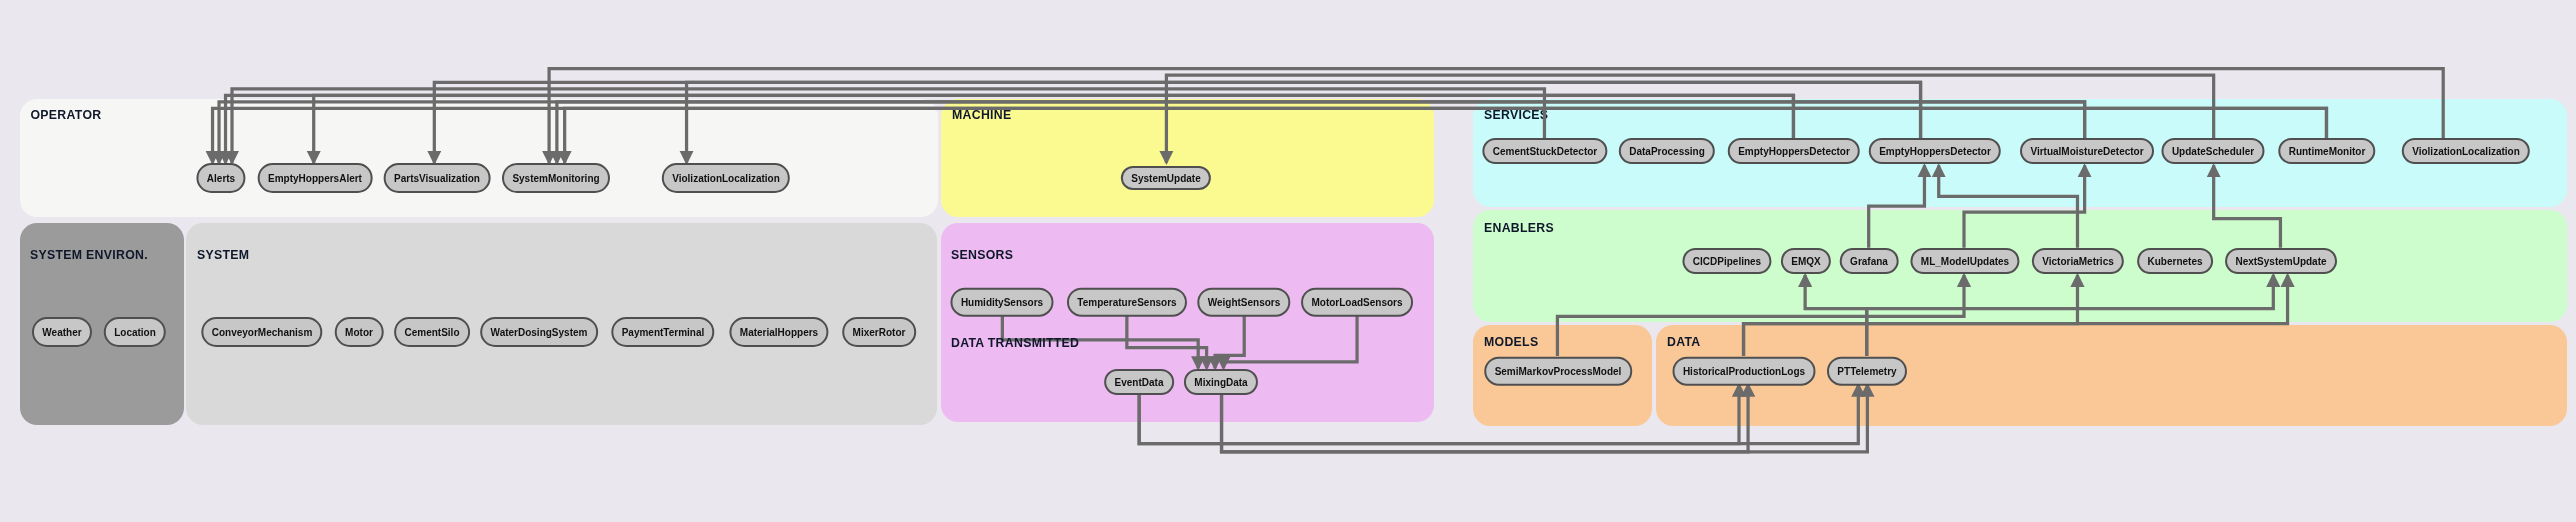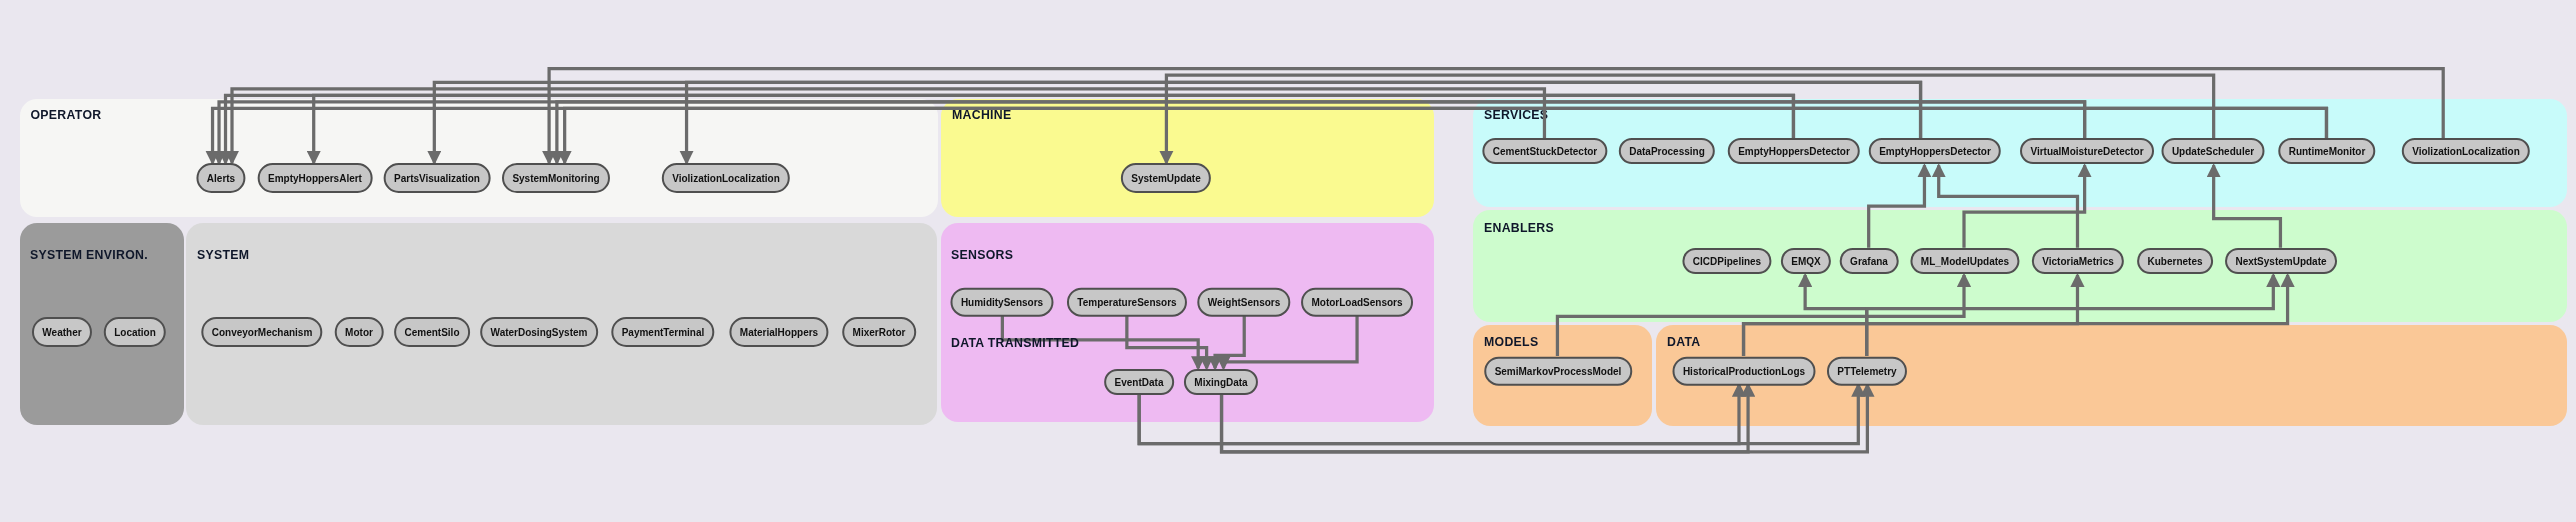--- a/index.html
+++ b/index.html
@@ -88,21 +88,21 @@
     <div class="region" style="left: 1473px; top: 325px; width: 179px; height: 101px; background: rgb(250, 200, 151);"></div>
     <span class="region-label" style="left: 1484px; top: 335px;">MODELS</span>
     <div class="region" style="left: 1656px; top: 325px; width: 911px; height: 101px; background: rgb(250, 200, 151);"></div>
     <span class="region-label" style="left: 1667px; top: 335px;">DATA</span>
     <span class="region-label" style="left: 951px; top: 336px; z-index: 6;">DATA TRANSMITTED</span>
     <div class="node" style="left: 221px; top: 178px; height: 30px; background: rgb(199, 199, 199); border-color: rgb(79, 79, 79); color: rgb(17, 17, 17);">Alerts</div>
     <div class="node" style="left: 315px; top: 178px; height: 30px; background: rgb(199, 199, 199); border-color: rgb(79, 79, 79); color: rgb(17, 17, 17);">EmptyHoppersAlert</div>
     <div class="node" style="left: 437px; top: 178px; height: 30px; background: rgb(199, 199, 199); border-color: rgb(79, 79, 79); color: rgb(17, 17, 17);">PartsVisualization</div>
     <div class="node" style="left: 556px; top: 178px; height: 30px; background: rgb(199, 199, 199); border-color: rgb(79, 79, 79); color: rgb(17, 17, 17);">SystemMonitoring</div>
     <div class="node" style="left: 726px; top: 178px; height: 30px; background: rgb(199, 199, 199); border-color: rgb(79, 79, 79); color: rgb(17, 17, 17);">ViolizationLocalization</div>
-    <div class="node" style="left: 1166px; top: 178px; height: 30px; background: rgb(199, 199, 199); border-color: rgb(79, 79, 79); color: rgb(17, 17, 17);">SystemUpdate</div>
+    <div class="node" style="left: 1166px; top: 178px; height: 24px; background: rgb(199, 199, 199); border-color: rgb(79, 79, 79); color: rgb(17, 17, 17);">SystemUpdate</div>
     <div class="node" style="left: 1545px; top: 151px; height: 26px; background: rgb(199, 199, 199); border-color: rgb(79, 79, 79); color: rgb(17, 17, 17);">CementStuckDetector</div>
     <div class="node" style="left: 1667px; top: 151px; height: 26px; background: rgb(199, 199, 199); border-color: rgb(79, 79, 79); color: rgb(17, 17, 17);">DataProcessing</div>
     <div class="node" style="left: 1794px; top: 151px; height: 26px; background: rgb(199, 199, 199); border-color: rgb(79, 79, 79); color: rgb(17, 17, 17);">EmptyHoppersDetector</div>
     <div class="node" style="left: 1935px; top: 151px; height: 26px; background: rgb(199, 199, 199); border-color: rgb(79, 79, 79); color: rgb(17, 17, 17);">EmptyHoppersDetector</div>
     <div class="node" style="left: 2087px; top: 151px; height: 26px; background: rgb(199, 199, 199); border-color: rgb(79, 79, 79); color: rgb(17, 17, 17);">VirtualMoistureDetector</div>
     <div class="node" style="left: 2213px; top: 151px; height: 26px; background: rgb(199, 199, 199); border-color: rgb(79, 79, 79); color: rgb(17, 17, 17);">UpdateScheduler</div>
     <div class="node" style="left: 2327px; top: 151px; height: 26px; background: rgb(199, 199, 199); border-color: rgb(79, 79, 79); color: rgb(17, 17, 17);">RuntimeMonitor</div>
     <div class="node" style="left: 2466px; top: 151px; height: 26px; background: rgb(199, 199, 199); border-color: rgb(79, 79, 79); color: rgb(17, 17, 17);">ViolizationLocalization</div>
     <div class="node" style="left: 62px; top: 332px; height: 30px; background: rgb(199, 199, 199); border-color: rgb(79, 79, 79); color: rgb(17, 17, 17);">Weather</div>
     <div class="node" style="left: 135px; top: 332px; height: 30px; background: rgb(199, 199, 199); border-color: rgb(79, 79, 79); color: rgb(17, 17, 17);">Location</div>

